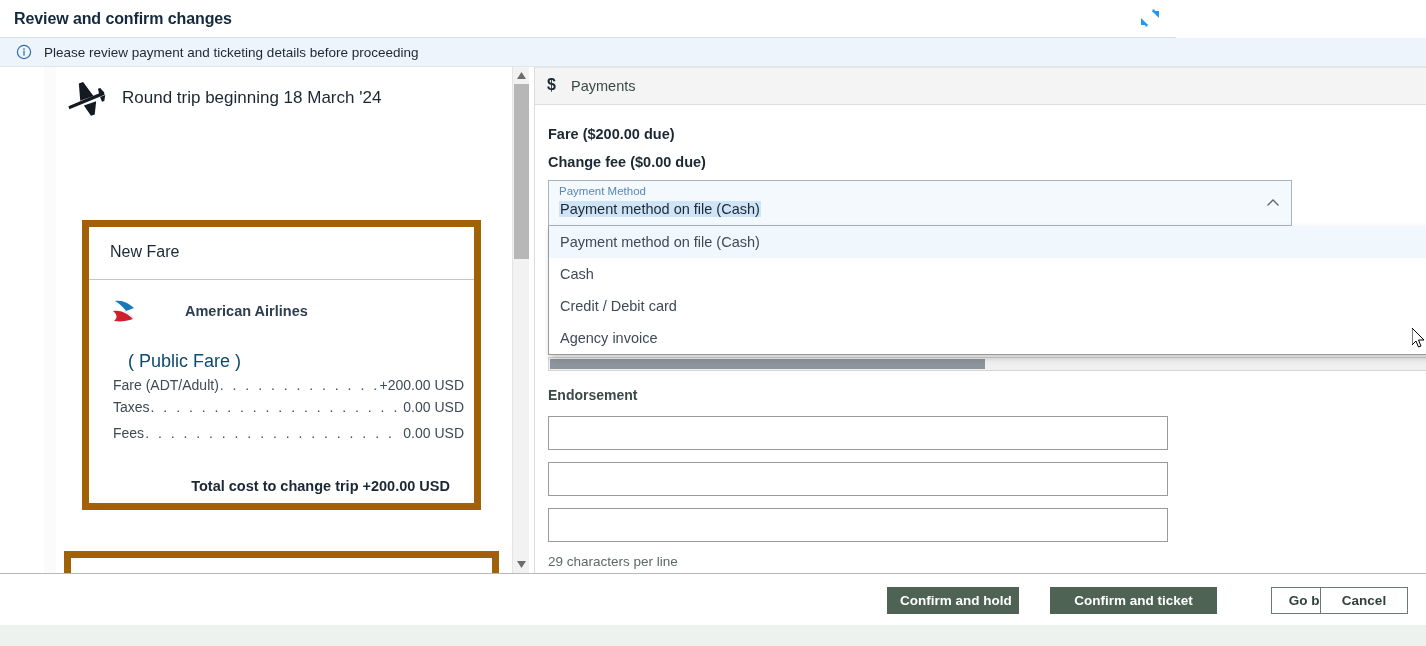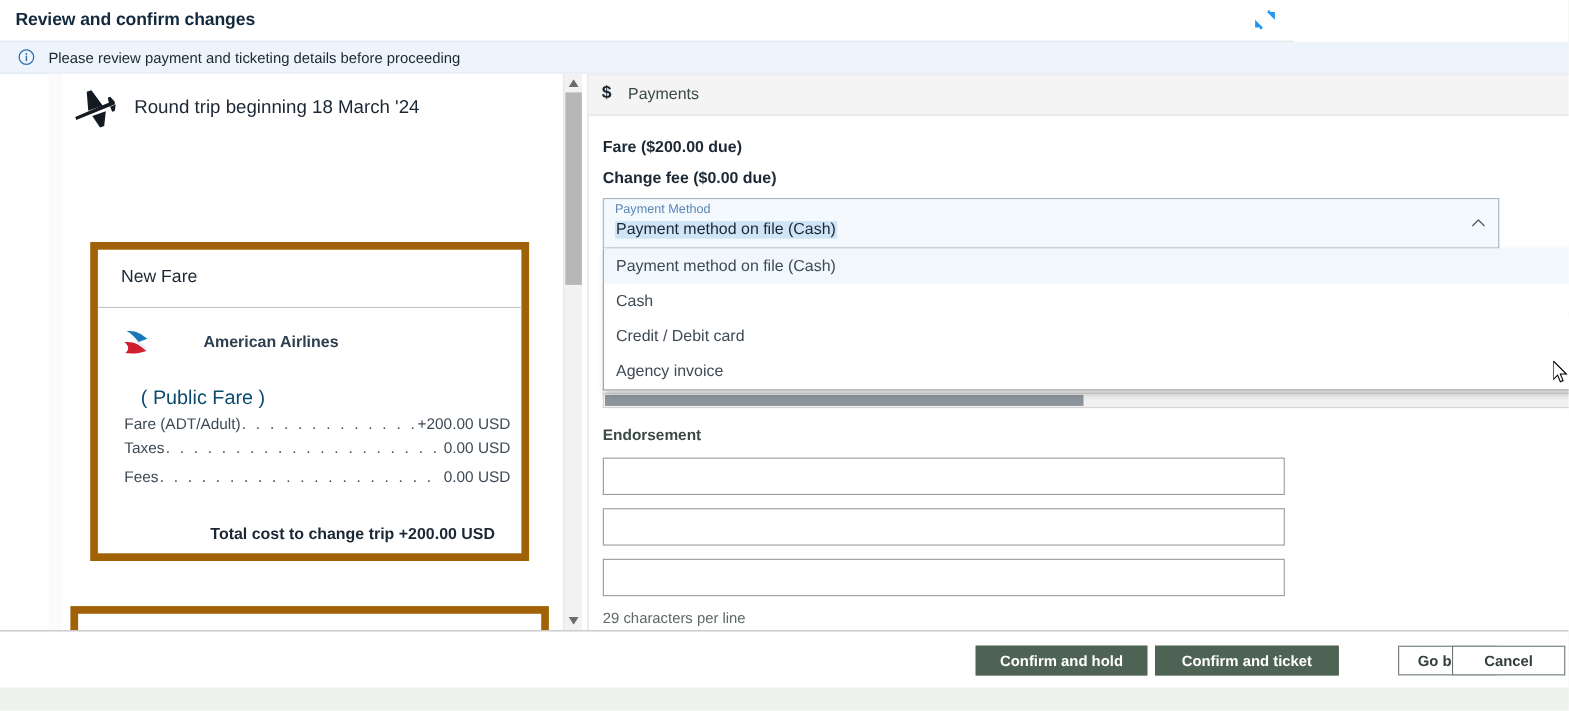--- a/index.html
+++ b/index.html
@@ -177,21 +177,21 @@
   .amt-due {
     position: absolute; left: 13px;
     font-size: 14.5px; font-weight: bold; color: #1b2733; white-space: nowrap;
   }
   #fare-due { top: 59px; }
   #fee-due  { top: 87px; }
 
   
   .sel-field {
     position: absolute; left: 13px; top: 113px;
-    width: 815px; height: 46px;
+    width: 744px; height: 46px;
     background: #f4f9fd;
     border: 1px solid #a9b4bd;
     cursor: pointer;
   }
   .sel-field .flabel {
     position: absolute; left: 10px; top: 4px;
     font-size: 11.5px; color: #5b86b5;
   }
   .sel-field .fvalue {
     position: absolute; left: 10px; top: 20px;
@@ -283,24 +283,24 @@
     font-family: "Liberation Sans", sans-serif;
     font-size: 13.5px; font-weight: bold;
     cursor: pointer;
     border: 1px solid transparent;
     padding: 0 12px;
     line-height: 25px;
     white-space: nowrap;
   }
   .btn.primary { background: #4e6354; color: #ffffff; border-color: #4e6354; }
   .btn.ghost   { background: #ffffff; color: #33403a; border-color: #6c7a71; }
-  #btn-hold   { left: 887px; width: 156px; }
+  #btn-hold   { left: 887px; width: 132px; }
   #btn-ticket { left: 1050px; width: 167px; }
   #btn-back   { left: 1271px; width: 90px; padding-left: 11px; }
-  #btn-cancel { left: 1320px; width: 103px; }
+  #btn-cancel { left: 1320px; width: 88px; }
 
   .bottom-strip {
     position: absolute; left: 0; top: 625px; width: 1426px; height: 21px;
     background: #eef2ee;
   }
 
   
   .cursor { position: absolute; left: 1412px; top: 328px; width: 14px; height: 22px; z-index: 90; }
 </style>
 </head>

